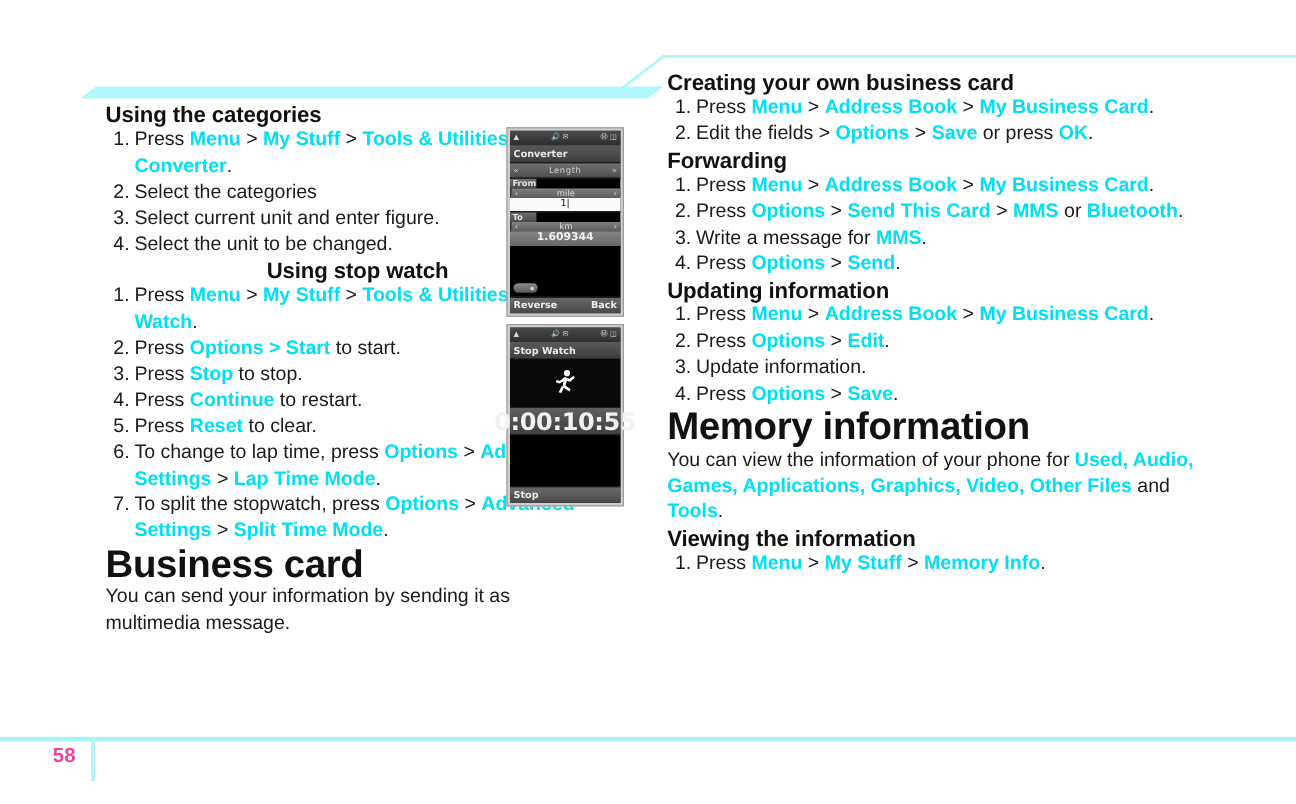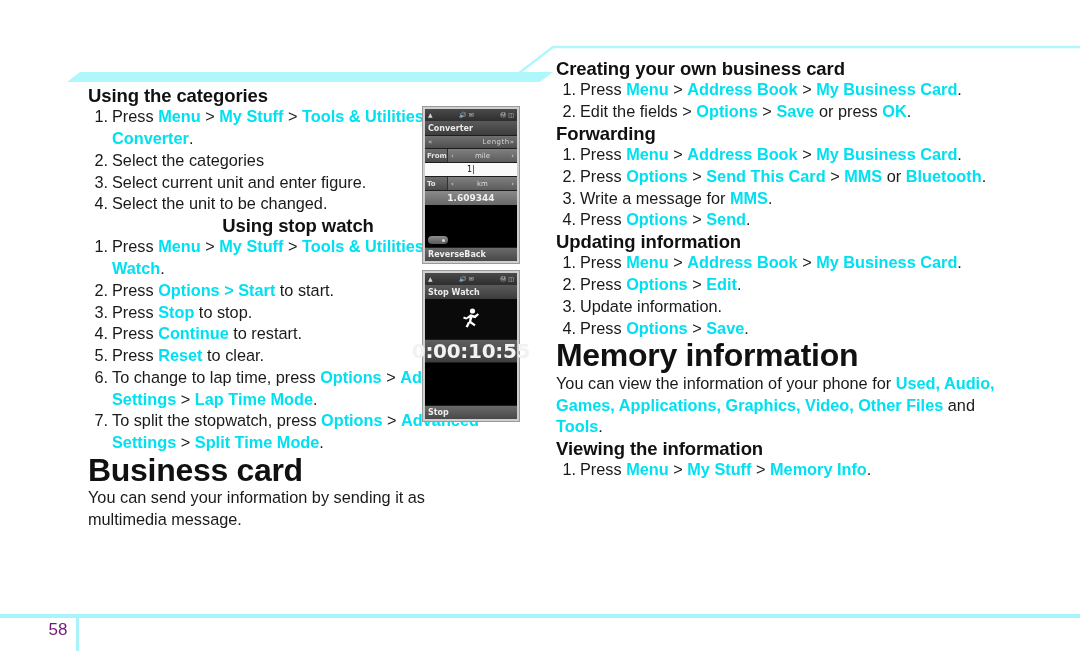--- a/index.html
+++ b/index.html
@@ -154,28 +154,29 @@
     background: linear-gradient(#707070, #4f4f4f);
     color: #d2d2d2;
     font-size: 7px;
     display: flex;
     align-items: center;
     justify-content: space-between;
     padding: 0 3px;
     box-sizing: border-box;
     border-top: 1px solid #1d1d1d;
   }
-  .rowbar .mid { flex: 1; text-align: right; letter-spacing: .5px; }
+  .rowbar .mid { flex: 1; text-align: center; letter-spacing: .5px; }
 
   .fieldrow {
     height: 13px;
     display: flex;
     align-items: stretch;
     border-top: 1px solid #1d1d1d;
     font-size: 7px;
+    flex-direction: column;
   }
   .fieldrow .lbl {
     width: 22px;
     background: linear-gradient(#6e6e6e, #4a4a4a);
     color: #e2e2e2;
     font-weight: bold;
     display: flex;
     align-items: center;
     padding-left: 2px;
     box-sizing: border-box;
@@ -238,20 +239,21 @@
     border-radius: 50%;
   }
   .softkeys {
     height: 14px;
     background: linear-gradient(#6a6a6a, #484848);
     color: #ededed;
     font-size: 8px;
     font-weight: bold;
     display: flex;
     align-items: center;
+    justify-content: space-between;
     padding: 0 3px;
     box-sizing: border-box;
     border-top: 1px solid #1d1d1d;
   }
   .softkeys.single { justify-content: flex-start; }
 
   
   .sw-icon-area {
     background: #0a0a0a;
     height: 40px;
@@ -290,24 +292,23 @@
     top: 618px;
     width: 3px;
     height: 33px;
     background: #a9f4fa;
   }
   #page-number {
     position: absolute;
     left: 44px;
     top: 620px;
     width: 28px;
-    text-align: center;
     font-size: 17px;
-    font-weight: normal;
-    color: #701a75;
+    font-weight: bold;
+    color: #ec4899;
   }
 </style>
 </head>
 <body>
 
 <svg id="deco-band" viewBox="0 0 1080 100" width="1080" height="100">
   <polygon points="67,82 80,72 553,72 540,82" fill="#aff7fb"></polygon>
   <polygon points="510,82 540,82 553,72 1080,72 1080,70 553,70 540,70 510,80" fill="#aff7fb" opacity="0"></polygon>
   <path d="M 510,80 L 553,47 L 1080,47" fill="none" stroke="#aff7fb" stroke-width="2.4"></path>
 </svg>

